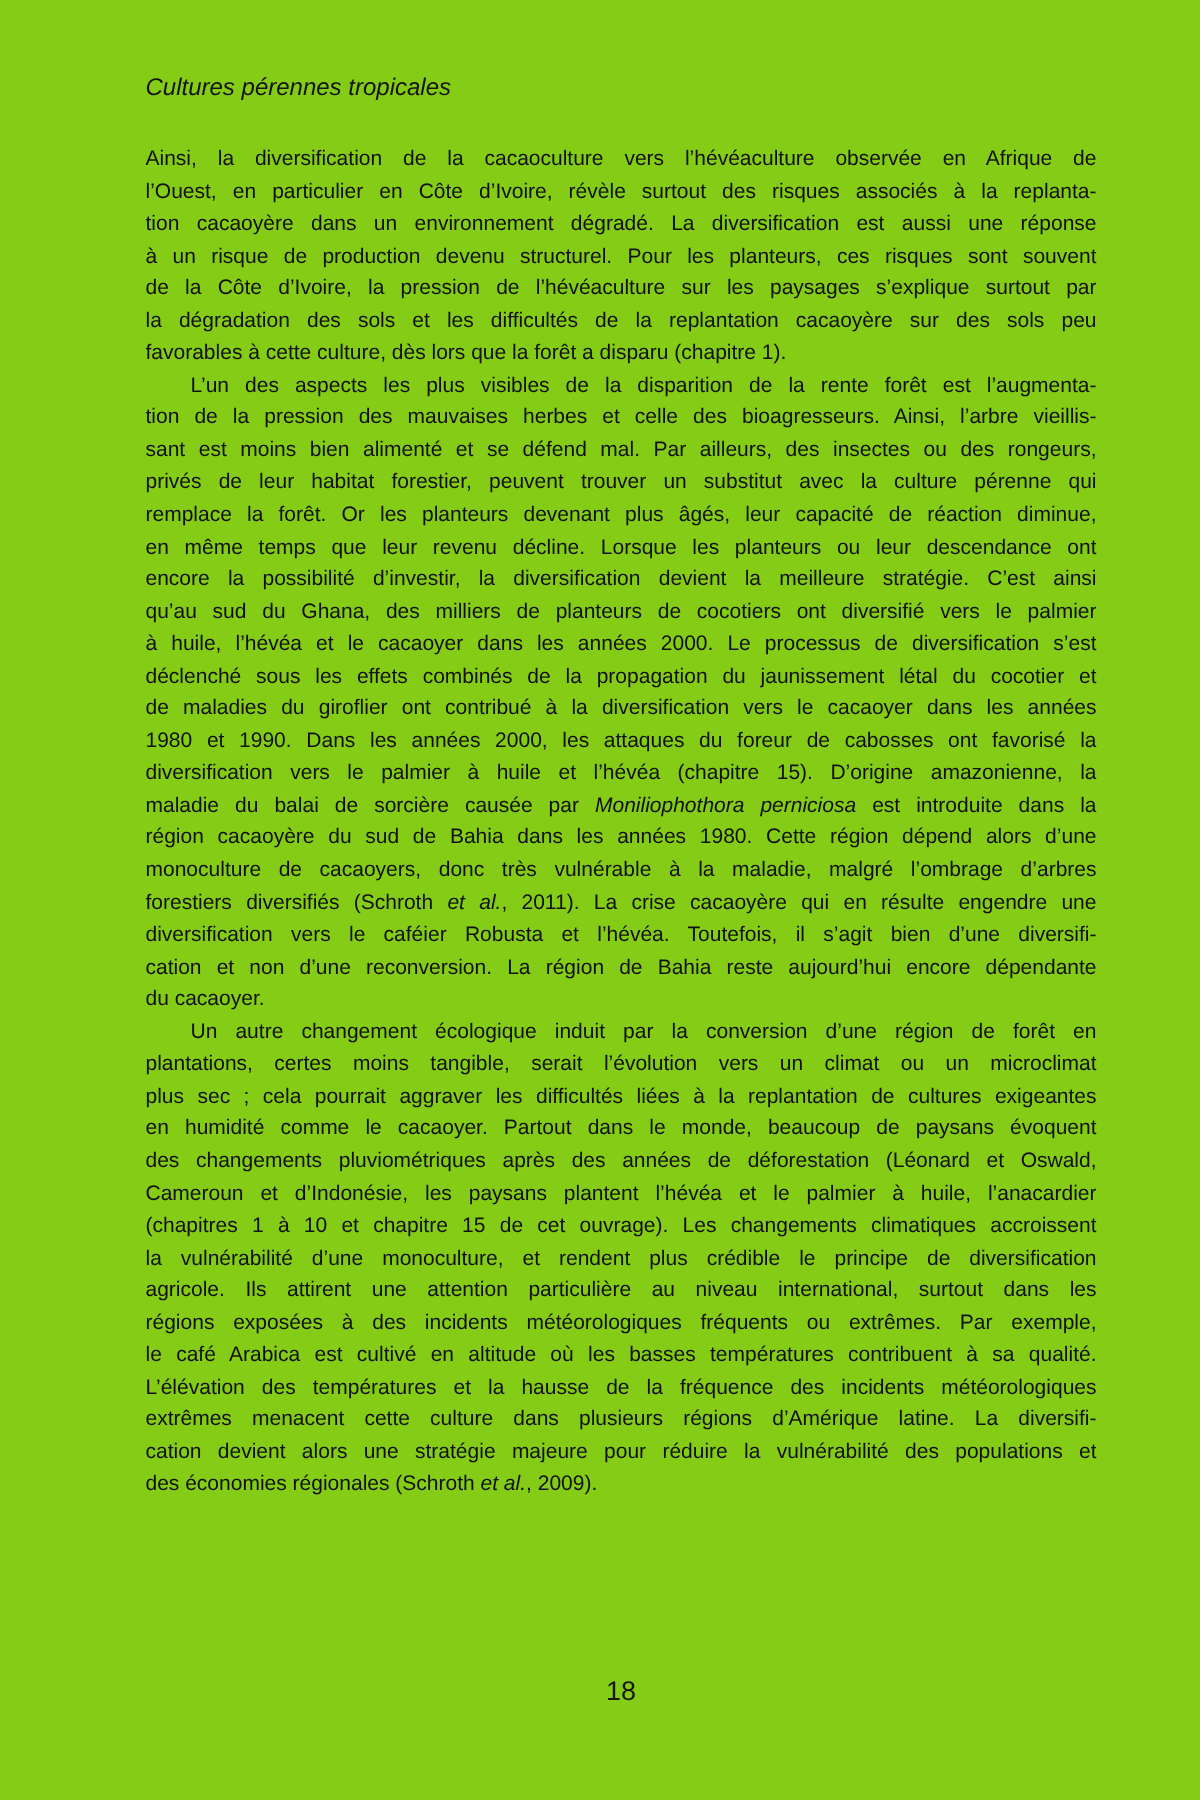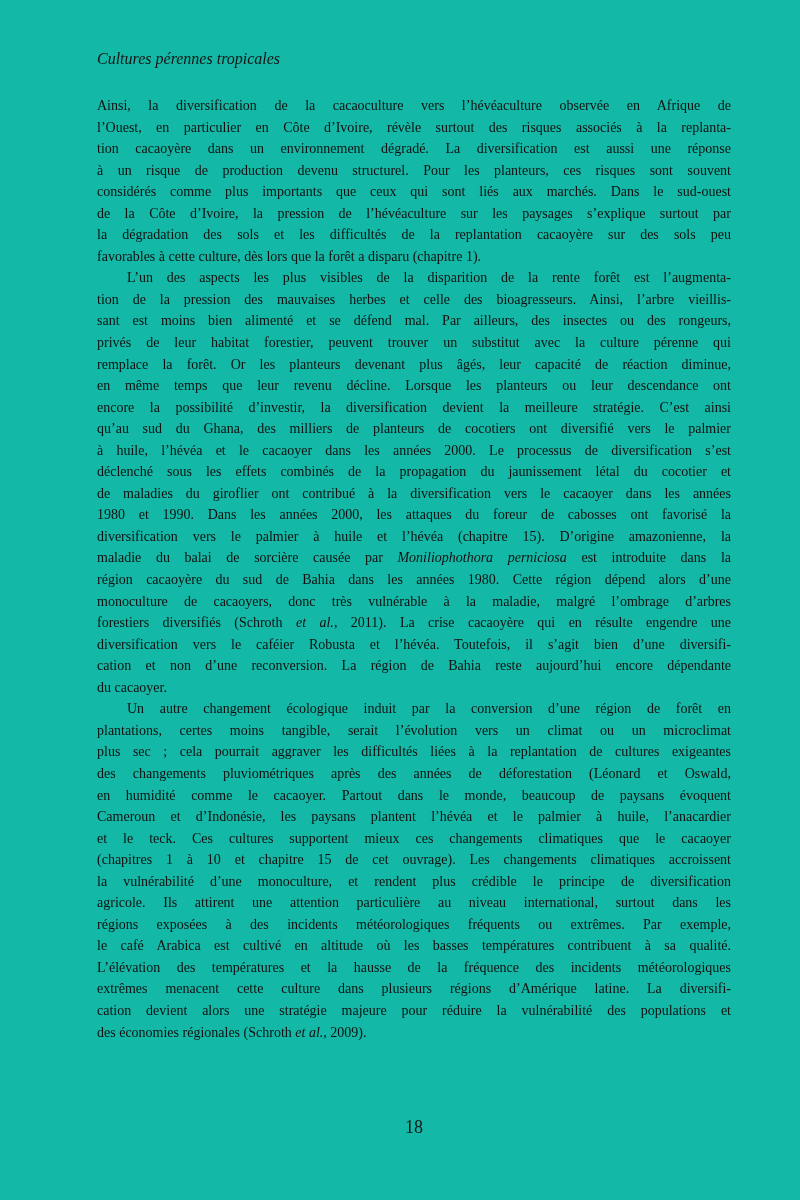--- a/index.html
+++ b/index.html
@@ -4,23 +4,23 @@
 <style>
   html, body {
     margin: 0;
     padding: 0;
     background: #ffffff;
   }
   .page {
     position: relative;
     width: 800px;
     height: 1200px;
-    background: #14b8a6;
+    background: #84cc16;
     color: #111111;
-    font-family: Liberation Serif, serif;
+    font-family: Liberation Sans, sans-serif;
     overflow: hidden;
   }
   .running-head {
     position: absolute;
     left: 97px;
     top: 49px;
     width: 634px;
     font-size: 16px;
     line-height: 19px;
     font-style: italic;
@@ -71,21 +71,20 @@
 
 <div class="page">
   <div class="running-head">Cultures pérennes tropicales</div>
 
   <div class="body-text">
       <div class="paragraph">
         <div class="line"><span>Ainsi, la diversification de la cacaoculture vers l’hévéaculture observée en Afrique de</span></div>
         <div class="line"><span>l’Ouest, en particulier en Côte d’Ivoire, révèle surtout des risques associés à la replanta-</span></div>
         <div class="line"><span>tion cacaoyère dans un environnement dégradé. La diversification est aussi une réponse</span></div>
         <div class="line"><span>à un risque de production devenu structurel. Pour les planteurs, ces risques sont souvent</span></div>
-        <div class="line"><span>considérés comme plus importants que ceux qui sont liés aux marchés. Dans le sud-ouest</span></div>
         <div class="line"><span>de la Côte d’Ivoire, la pression de l’hévéaculture sur les paysages s’explique surtout par</span></div>
         <div class="line"><span>la dégradation des sols et les difficultés de la replantation cacaoyère sur des sols peu</span></div>
         <div class="line no-just"><span>favorables à cette culture, dès lors que la forêt a disparu (chapitre 1).</span></div>
       </div>
       <div class="paragraph">
         <div class="line indent"><span>L’un des aspects les plus visibles de la disparition de la rente forêt est l’augmenta-</span></div>
         <div class="line"><span>tion de la pression des mauvaises herbes et celle des bioagresseurs. Ainsi, l’arbre vieillis-</span></div>
         <div class="line"><span>sant est moins bien alimenté et se défend mal. Par ailleurs, des insectes ou des rongeurs,</span></div>
         <div class="line"><span>privés de leur habitat forestier, peuvent trouver un substitut avec la culture pérenne qui</span></div>
         <div class="line"><span>remplace la forêt. Or les planteurs devenant plus âgés, leur capacité de réaction diminue,</span></div>
@@ -102,24 +101,23 @@
         <div class="line"><span>monoculture de cacaoyers, donc très vulnérable à la maladie, malgré l’ombrage d’arbres</span></div>
         <div class="line"><span>forestiers diversifiés (Schroth </span><span class="it">et al.</span><span>, 2011). La crise cacaoyère qui en résulte engendre une</span></div>
         <div class="line"><span>diversification vers le caféier Robusta et l’hévéa. Toutefois, il s’agit bien d’une diversifi-</span></div>
         <div class="line"><span>cation et non d’une reconversion. La région de Bahia reste aujourd’hui encore dépendante</span></div>
         <div class="line no-just"><span>du cacaoyer.</span></div>
       </div>
       <div class="paragraph">
         <div class="line indent"><span>Un autre changement écologique induit par la conversion d’une région de forêt en</span></div>
         <div class="line"><span>plantations, certes moins tangible, serait l’évolution vers un climat ou un microclimat</span></div>
         <div class="line"><span>plus sec ; cela pourrait aggraver les difficultés liées à la replantation de cultures exigeantes</span></div>
+        <div class="line"><span>en humidité comme le cacaoyer. Partout dans le monde, beaucoup de paysans évoquent</span></div>
         <div class="line"><span>des changements pluviométriques après des années de déforestation (Léonard et Oswald,</span></div>
-        <div class="line"><span>en humidité comme le cacaoyer. Partout dans le monde, beaucoup de paysans évoquent</span></div>
         <div class="line"><span>Cameroun et d’Indonésie, les paysans plantent l’hévéa et le palmier à huile, l’anacardier</span></div>
-        <div class="line"><span>et le teck. Ces cultures supportent mieux ces changements climatiques que le cacaoyer</span></div>
         <div class="line"><span>(chapitres 1 à 10 et chapitre 15 de cet ouvrage). Les changements climatiques accroissent</span></div>
         <div class="line"><span>la vulnérabilité d’une monoculture, et rendent plus crédible le principe de diversification</span></div>
         <div class="line"><span>agricole. Ils attirent une attention particulière au niveau international, surtout dans les</span></div>
         <div class="line"><span>régions exposées à des incidents météorologiques fréquents ou extrêmes. Par exemple,</span></div>
         <div class="line"><span>le café Arabica est cultivé en altitude où les basses températures contribuent à sa qualité.</span></div>
         <div class="line"><span>L’élévation des températures et la hausse de la fréquence des incidents météorologiques</span></div>
         <div class="line"><span>extrêmes menacent cette culture dans plusieurs régions d’Amérique latine. La diversifi-</span></div>
         <div class="line"><span>cation devient alors une stratégie majeure pour réduire la vulnérabilité des populations et</span></div>
         <div class="line no-just"><span>des économies régionales (Schroth </span><span class="it">et al.</span><span>, 2009).</span></div>
       </div>

